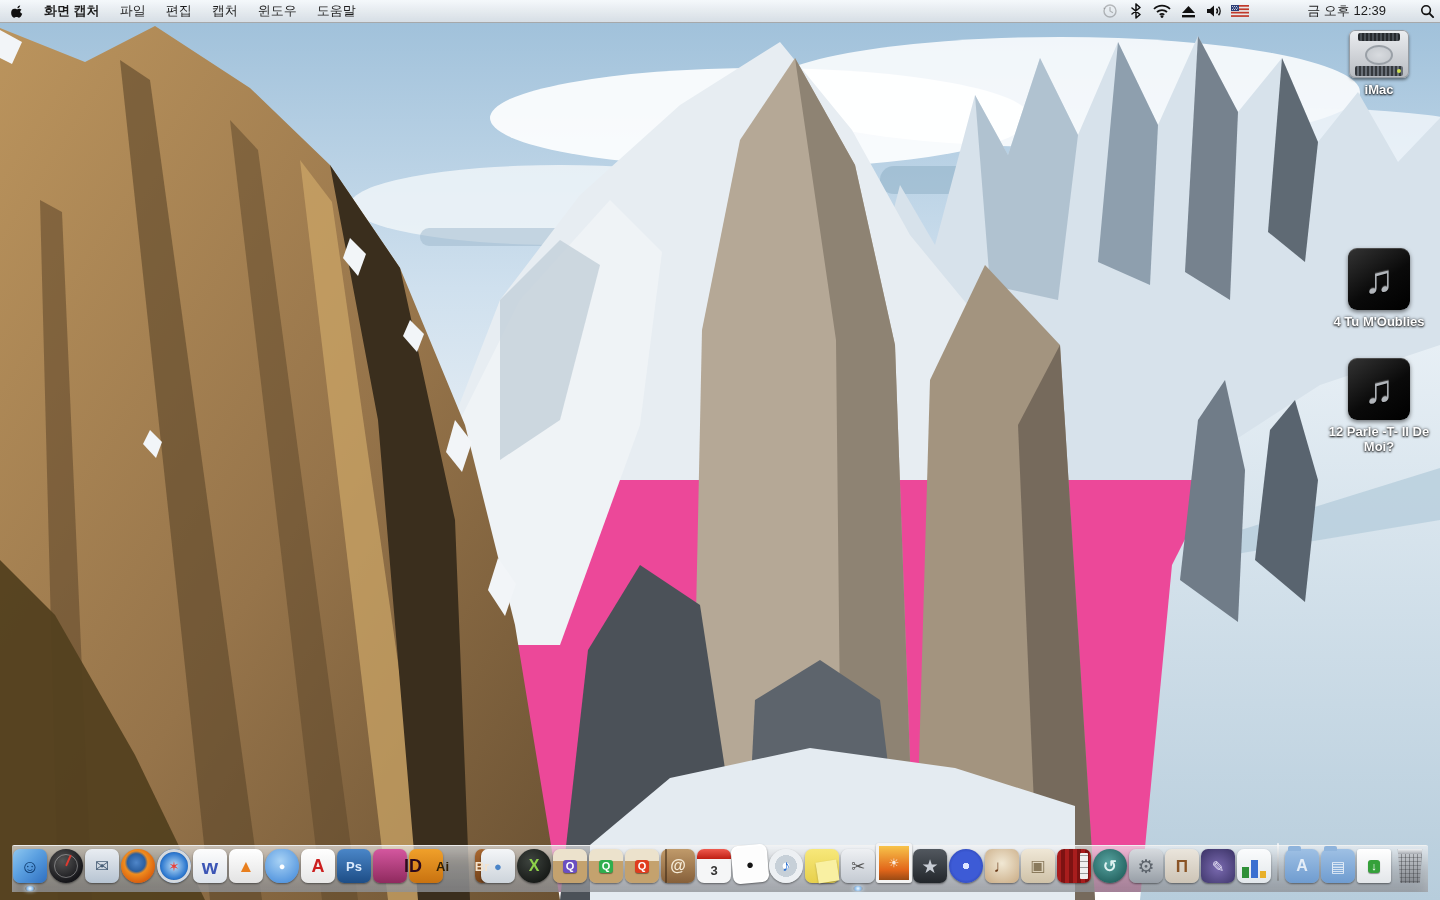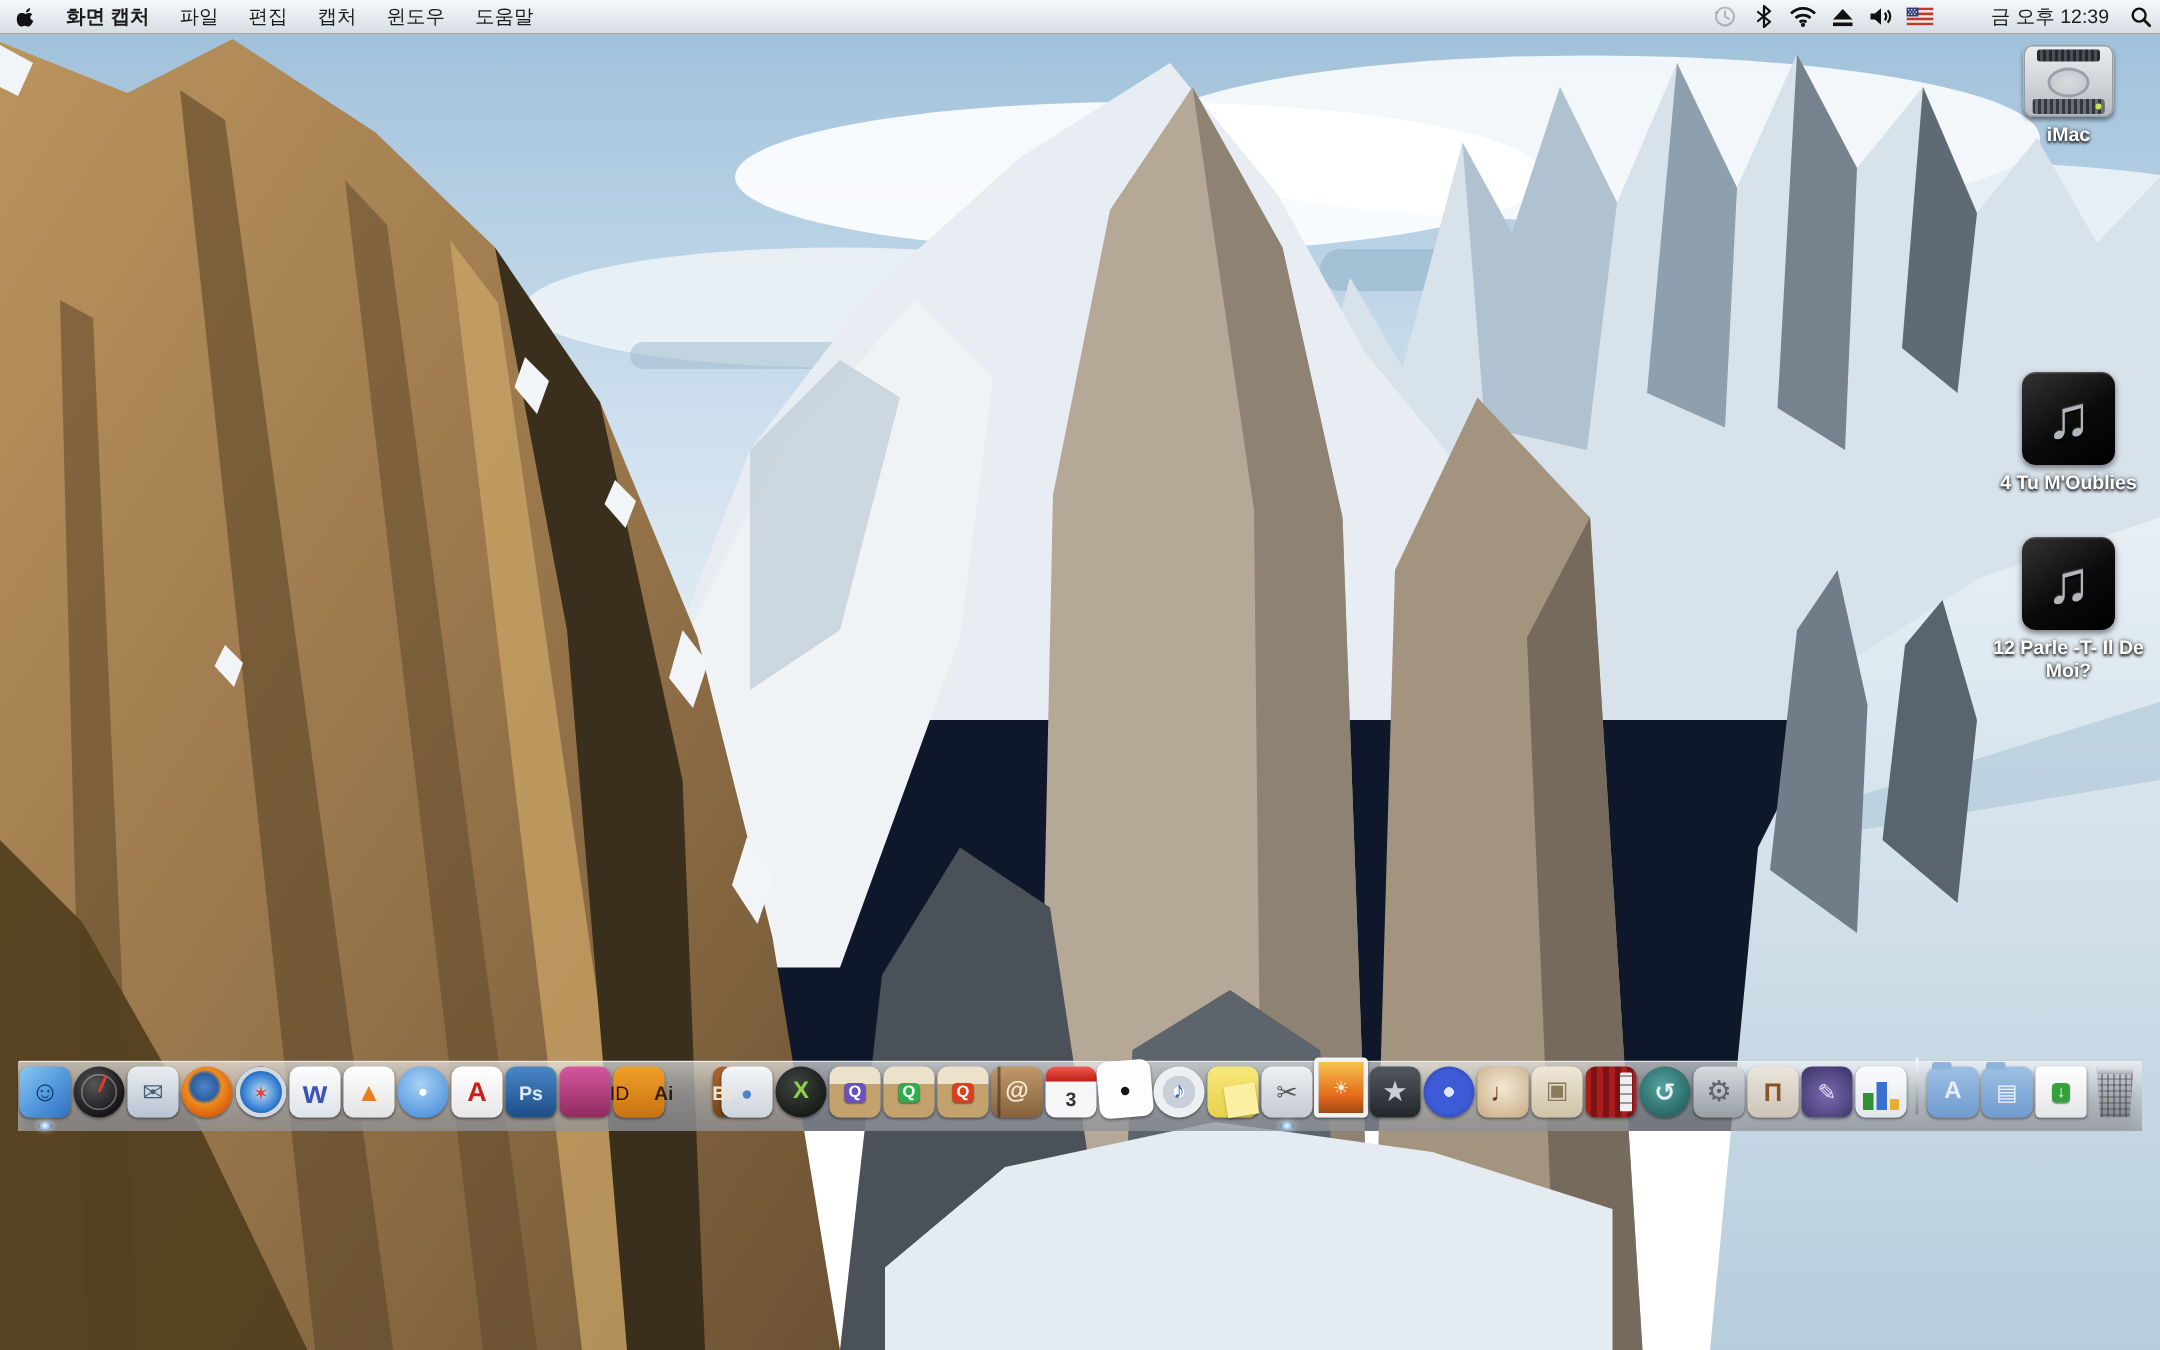--- a/index.html
+++ b/index.html
@@ -1,29 +1,29 @@
 <!DOCTYPE html>
 <html><head>
 <meta charset="utf-8">
 <style>
   html,body{margin:0;padding:0;width:1440px;height:900px;overflow:hidden;
     font-family:"Liberation Sans","DejaVu Sans",sans-serif;}
-  #screen{position:relative;width:1440px;height:754px;background:#0f172a;}
+  #screen{position:relative;width:1440px;height:892px;background:#ec4899;}
   #wallpaper{position:absolute;inset:0;}
 
   
   #menubar{position:absolute;top:0;left:0;right:0;height:22px;z-index:50;
     background:linear-gradient(rgba(252,253,254,.92),rgba(222,226,230,.88));
     border-bottom:1px solid rgba(70,70,70,.45);
     display:flex;align-items:center;font-size:13px;color:#1c1c1c;}
   #apple-menu{width:34px;display:flex;justify-content:center;align-items:center;height:22px;}
   #menus{display:flex;height:22px;align-items:center;}
   .menu-item{padding:0 10px;line-height:22px;white-space:nowrap;}
   .menu-item.bold{font-weight:bold;}
-  #menu-right{margin-left:auto;display:flex;align-items:center;height:22px;}
+  #menu-right{margin-left:auto;display:flex;align-items:center;height:22px;gap:20px;}
   .status-icon{display:flex;align-items:center;justify-content:center;width:26px;height:22px;}
   .status-icon svg{display:block;}
   #clock{padding:0 8px;white-space:nowrap;font-size:13px;}
   #menubar .dim{opacity:.55;}
 
   
   #desktop-icons{position:absolute;top:30px;right:10px;width:126px;z-index:10;}
   .desk-icon{position:absolute;left:12px;width:126px;display:flex;flex-direction:column;align-items:center;}
   .desk-icon:nth-child(1){top:0;}
   .desk-icon:nth-child(2){top:218px;}
@@ -317,21 +317,21 @@
             <span class="g" style="color: rgb(204, 31, 31); font-size: 18px; font-weight: bold;">A</span>
           </div>
         </div>
         <div class="dock-item">
           <div class="di" style="background: linear-gradient(rgb(74, 134, 200), rgb(29, 77, 134));">
             <span class="g" style="color: rgb(219, 234, 252); font-size: 13px; font-weight: bold;">Ps</span>
           </div>
         </div>
         <div class="dock-item">
           <div class="di" style="background: linear-gradient(rgb(212, 87, 159), rgb(143, 42, 94));">
-            <span class="g" style="color: rgb(46, 10, 29); font-size: 13px; font-weight: normal; padding-left: 46px;">ID</span>
+            <span class="g" style="color: rgb(46, 10, 29); font-size: 18px; font-weight: bold; padding-left: 46px;">ID</span>
           </div>
         </div>
         <div class="dock-item">
           <div class="di" style="background: linear-gradient(rgb(240, 160, 42), rgb(200, 114, 16));">
             <span class="g" style="color: rgb(49, 31, 3); font-size: 13px; font-weight: bold; margin-left: 33px;">Ai</span>
           </div>
         </div>
         <div class="dock-item">
           <div class="di" style="background: linear-gradient(rgb(169, 103, 47), rgb(115, 66, 26)); margin-left: 40px;">
             <span class="g" style="color: rgb(244, 227, 205); font-size: 13px; font-weight: bold;">Br</span>

